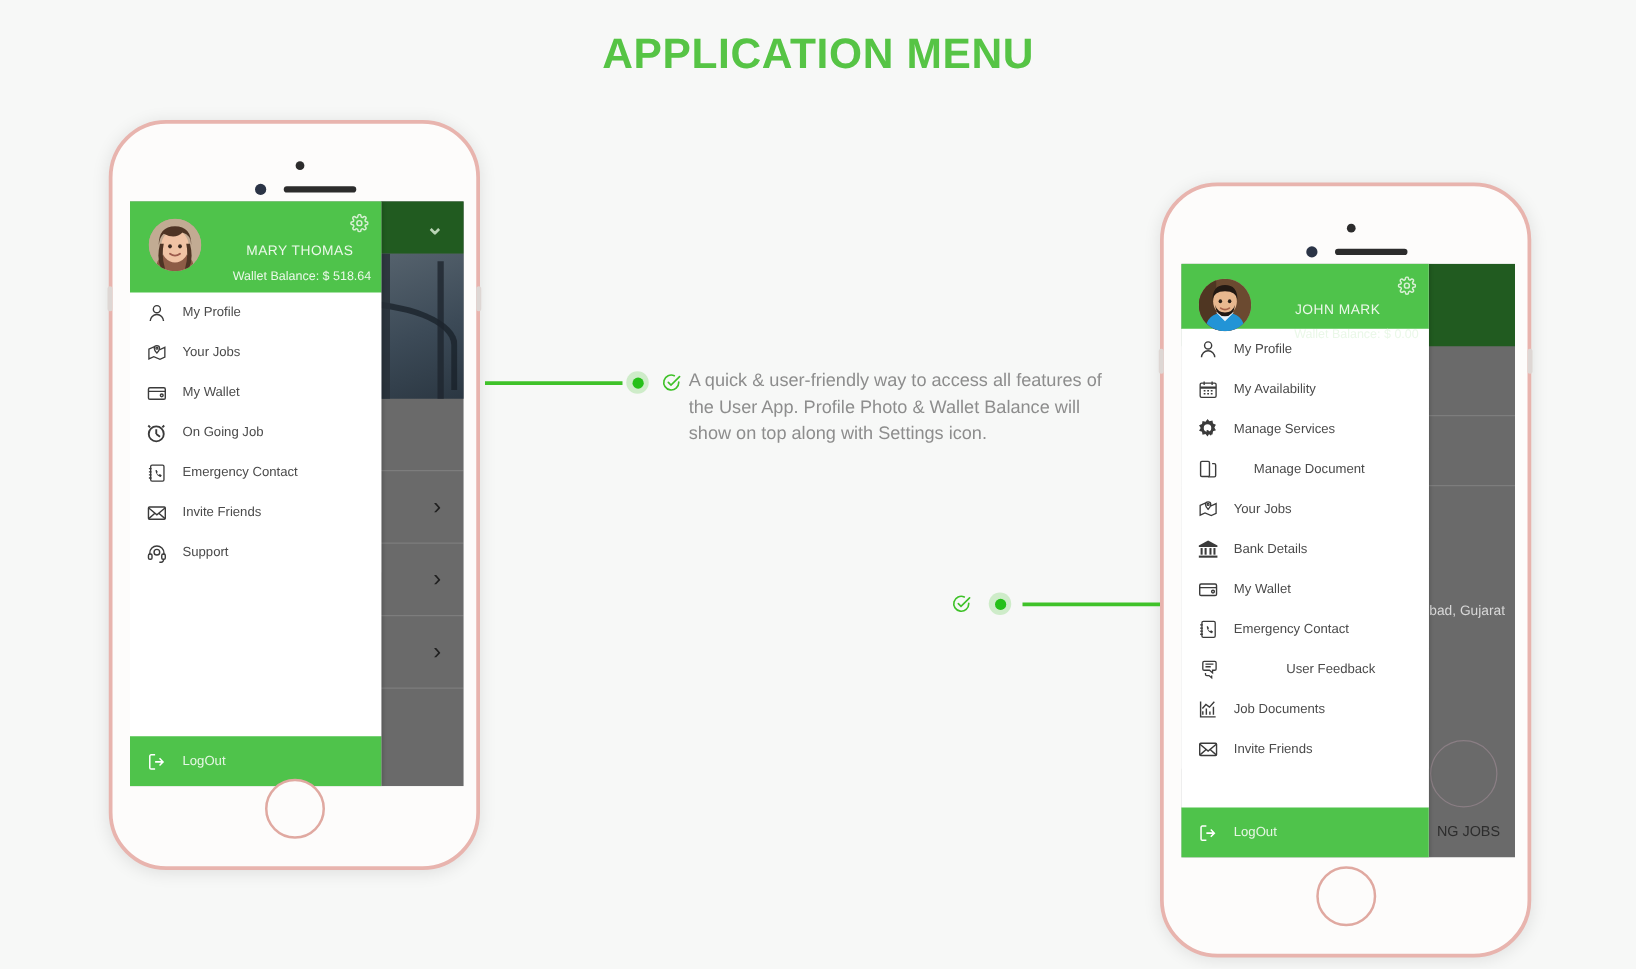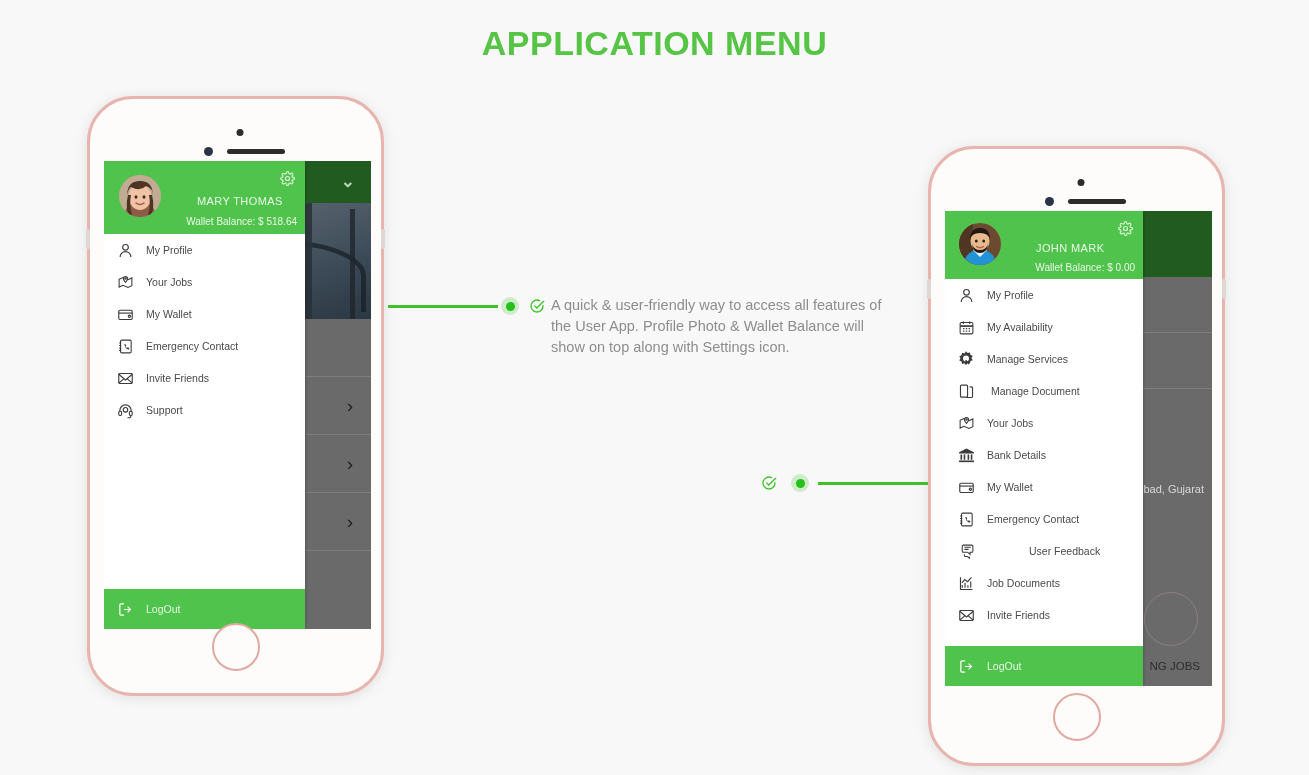--- a/index.html
+++ b/index.html
@@ -261,20 +261,30 @@
             <span class="mi-icon" style="width:24px; height:24px;">
               <svg viewBox="0 0 24 24" width="17" height="17" fill="none" stroke="currentColor" stroke-width="1.6">
                 <rect x="2.5" y="6" width="19" height="13" rx="1.6"></rect>
                 <path d="M2.5 10h19"></path>
                   <circle cx="17.5" cy="14.5" r="1.6"></circle>
               </svg>
             </span>
             <span class="mi-label" style="font-size:10.5px; margin-left:9px;">My Wallet</span>
           </div>
 
+          <div class="menu-item" style="height:32px; padding-left:9px;">
+            <span class="mi-icon" style="width:24px; height:24px;">
+              <svg viewBox="0 0 24 24" width="18" height="18" fill="none" stroke="currentColor" stroke-width="2">
+                <circle cx="12" cy="13.5" r="8"></circle>
+                <path d="M12 13.5V8.5M12 13.5l4 3"></path>
+                <path d="M18.5 6.5l2-2M5.5 6.5l-2-2"></path>
+              </svg>
+            </span>
+            <span class="mi-label" style="font-size:10.5px; margin-left:9px;">On Going Job</span>
+          </div>
 
           <div class="menu-item" style="height:32px; padding-left:9px;">
             <span class="mi-icon" style="width:24px; height:24px;">
               <svg viewBox="0 0 24 24" width="17" height="17" fill="none" stroke="currentColor" stroke-width="1.5">
                 <rect x="5" y="3" width="15" height="18" rx="1.6"></rect>
                 <path d="M3 7h3M3 10.5h3M3 14h3M3 17.5h3"></path>
                 <path d="M10.5 8.5c0 4 2.5 7 6 8l1-2-2.2-1.4-1.2 1a7 7 0 01-2.1-2.3l1-1.1-1.3-2.2z" fill="currentColor" stroke="none"></path>
               </svg>
             </span>
             <span class="mi-label" style="font-size:10.5px; margin-left:9px;">Emergency Contact</span>
@@ -331,21 +341,21 @@
         <div class="bg-header" style="height:66px;"></div>
         <div class="bg-row" style="top:66px; height:56px;"></div>
         <div class="bg-row" style="top:122px; height:56px;"></div>
         <span class="bg-text" style="right:8px; top:272px;">bad, Gujarat</span>
         <div class="bg-circle" style="right:14px; bottom:40px; width:54px; height:54px;"></div>
         <span class="bg-text" style="right:12px; bottom:14px; color:#2d2d2d; font-size:11.5px;">NG JOBS</span>
       </div>
 
       <div class="drawer" style="width:198px;">
 
-        <div class="drawer-header" style="height:68px;">
+        <div class="drawer-header" style="height:52px;">
           <div class="avatar" style="left:14px; top:12px; width:42px; height:42px;">
             <svg class="face" viewBox="0 0 42 42">
               <rect width="42" height="42" fill="#6b4a30"></rect>
               <rect x="0" y="0" width="14" height="42" fill="#4f3622"></rect>
               <path d="M5 42 Q6 27 21 27 Q36 27 37 42Z" fill="#2294d6"></path>
               <path d="M14 27 L21 34 L28 27 L24 26 L21 29 L18 26Z" fill="#e8f3fa"></path>
               <ellipse cx="21" cy="18" rx="9.5" ry="11" fill="#e8b88f"></ellipse>
               <path d="M11 17 Q11 5 21 5 Q31 5 31 17 Q30 10 21 10 Q12 10 11 17Z" fill="#221913"></path>
               <path d="M13 21 Q14 30 21 30 Q28 30 29 21 Q27 27 21 27 Q15 27 13 21Z" fill="#221913"></path>
               <ellipse cx="17.3" cy="18" rx="1.4" ry="1.6" fill="#2b2018"></ellipse>
@@ -398,21 +408,21 @@
             <span class="mi-label" style="font-size:10.5px; margin-left:9px;">Manage Services</span>
           </div>
 
           <div class="menu-item" style="height:32px; padding-left:9px;">
             <span class="mi-icon" style="width:24px; height:24px;">
               <svg viewBox="0 0 24 24" width="17" height="17" fill="none" stroke="currentColor" stroke-width="1.6">
                 <rect x="3.5" y="3" width="10" height="17" rx="1.4"></rect>
                 <path d="M16.5 5.5h2.5a1.5 1.5 0 011.5 1.5v12a1.5 1.5 0 01-1.5 1.5h-7"></path>
               </svg>
             </span>
-            <span class="mi-label" style="font-size:10.5px; margin-left:13px;">Manage Document</span>
+            <span class="mi-label" style="font-size:10.5px; margin-left:25px;">Manage Document</span>
           </div>
 
           <div class="menu-item" style="height:32px; padding-left:9px;">
             <span class="mi-icon" style="width:24px; height:24px;">
               <svg viewBox="0 0 24 24" width="17" height="17" fill="none" stroke="currentColor" stroke-width="1.5">
                 <path d="M3 7.5l5.5-2.5 7 3L21 5.5v11l-5.5 2.5-7-3L3 18.5z"></path>
                 <path d="M12 3.5a3 3 0 013 3c0 2.2-3 5.5-3 5.5S9 8.7 9 6.5a3 3 0 013-3z" fill="#fff"></path>
                 <circle cx="12" cy="6.4" r="1.1"></circle>
               </svg>
             </span>

